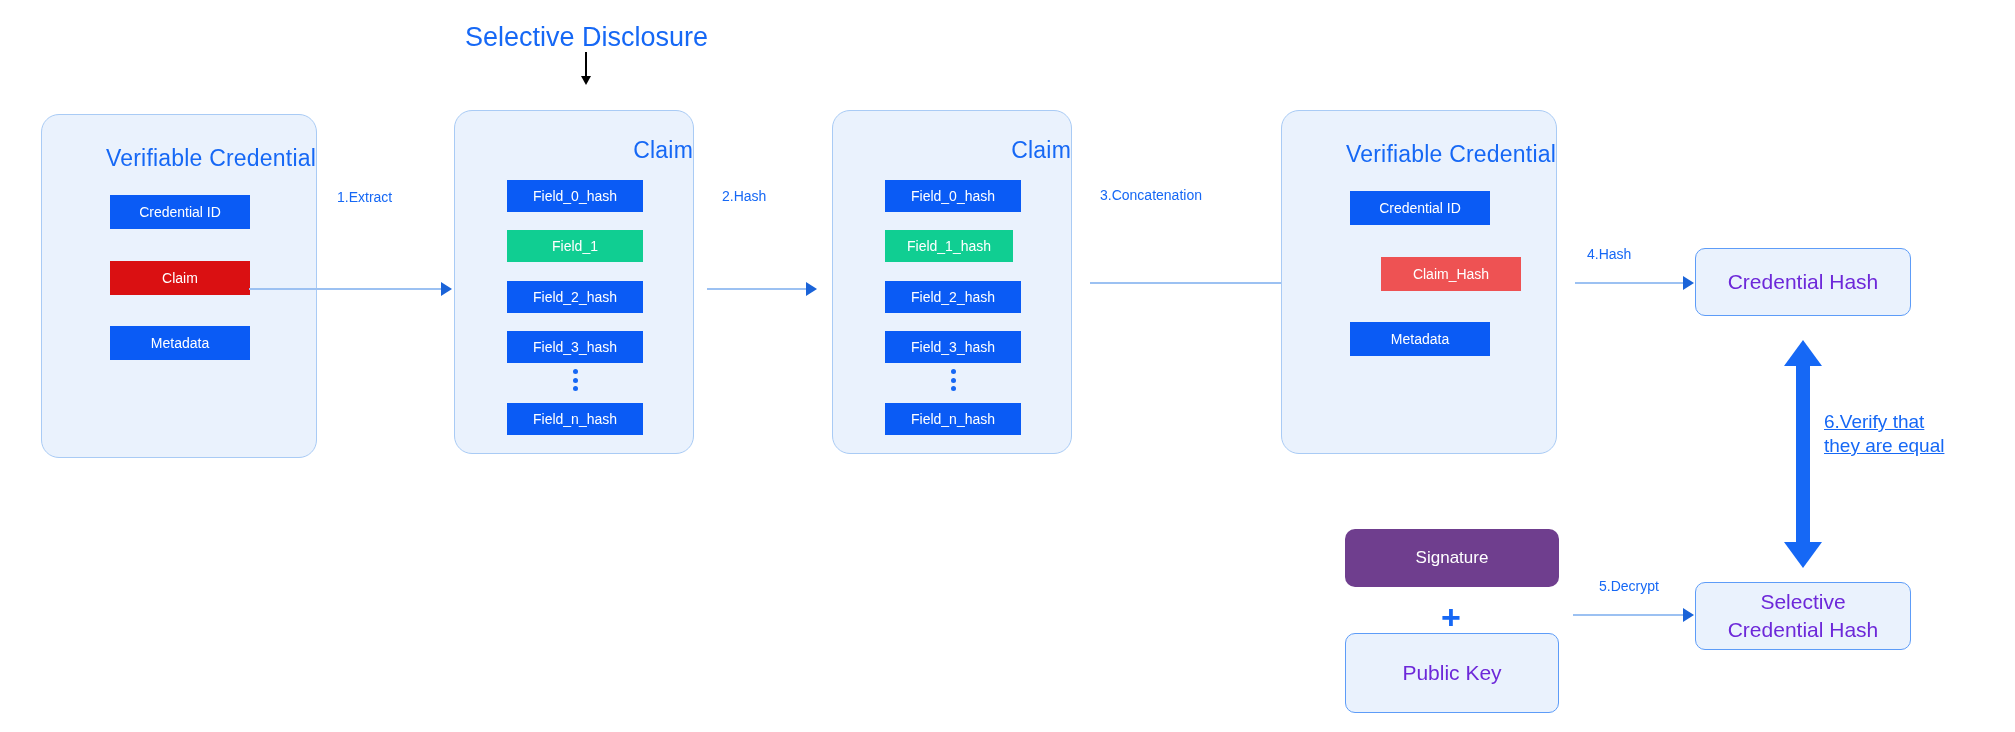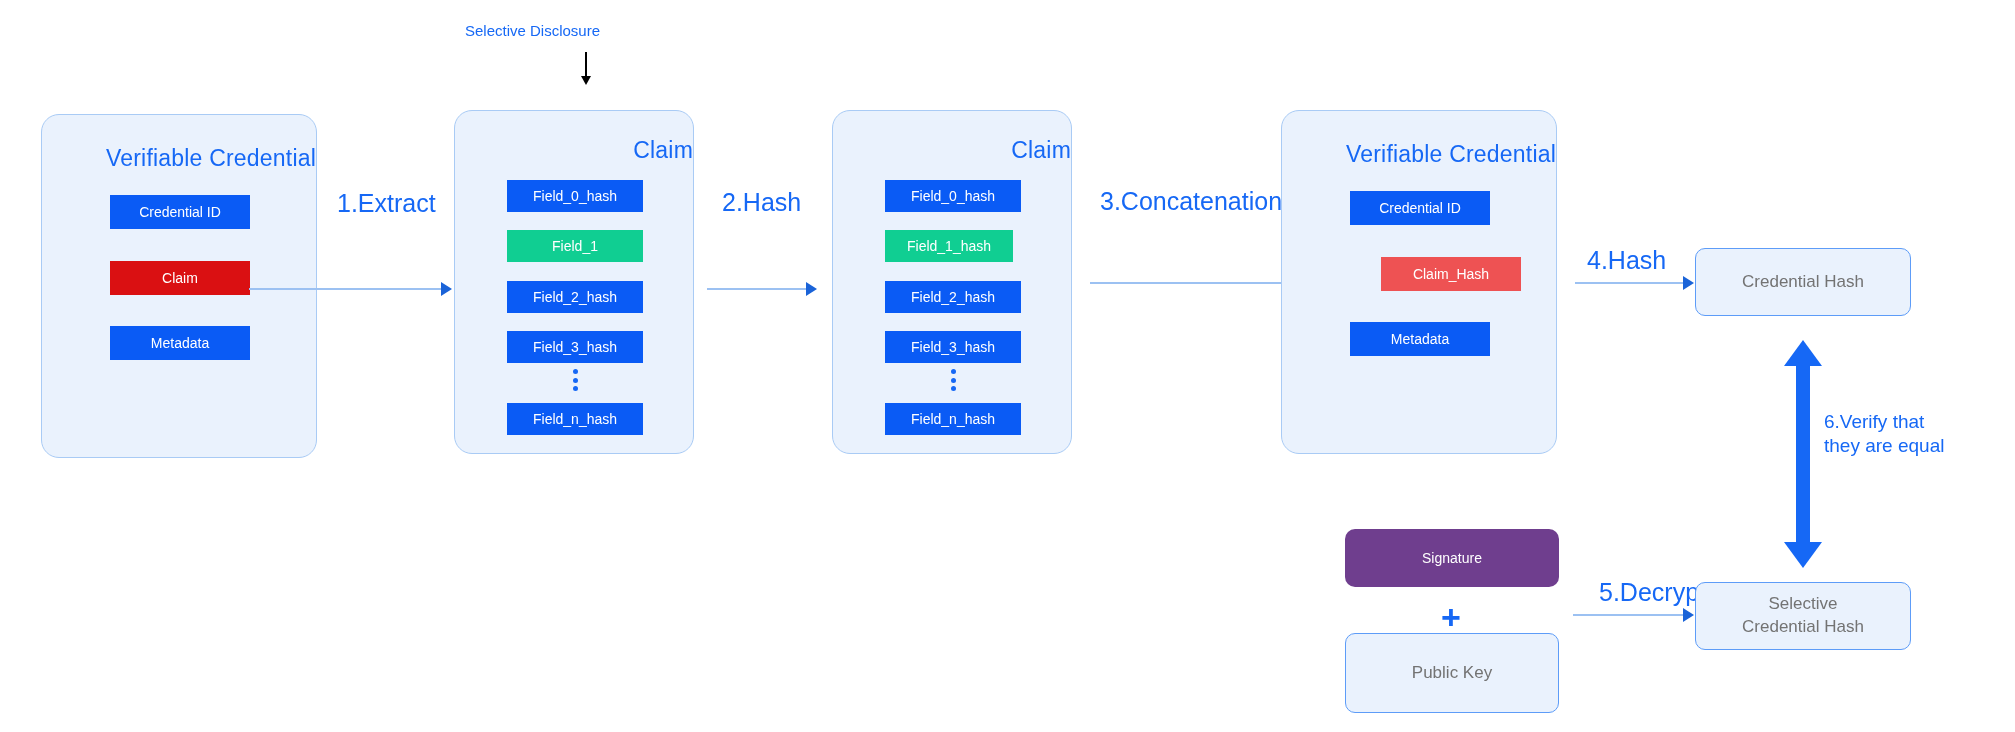--- a/index.html
+++ b/index.html
@@ -56,43 +56,43 @@
   .outline-box {
     position: absolute;
     box-sizing: border-box;
     background: #EAF2FD;
     border: 1.5px solid #5D9CF8;
     border-radius: 10px;
     display: flex;
     align-items: center;
     justify-content: center;
     text-align: center;
-    color: #737373;
-    font-size: 17px;
+    color: #6d28d9;
+    font-size: 21px;
     line-height: 1.35;
   }
 
   
   .sig-box {
     position: absolute;
     box-sizing: border-box;
     background: #6F3E8E;
     border-radius: 10px;
     display: flex;
     align-items: center;
     justify-content: center;
     color: #ffffff;
+    font-size: 17px;
+  }
+
+  
+  .step-label {
+    position: absolute;
+    color: #1668F5;
     font-size: 14px;
-  }
-
-  
-  .step-label {
-    position: absolute;
-    color: #1668F5;
-    font-size: 25px;
     white-space: nowrap;
   }
   .step-label-wrap {
     position: absolute;
     color: #1668F5;
     font-size: 19px;
     line-height: 1.25;
   }
 
   
@@ -165,21 +165,21 @@
     position: absolute;
     color: #1668F5;
     font-size: 34px;
     font-weight: bold;
     line-height: 1;
   }
 
   .title-top {
     position: absolute;
     color: #1668F5;
-    font-size: 15px;
+    font-size: 27px;
     white-space: nowrap;
   }
 </style>
 </head>
 <body>
 
 <div id="canvas">
 
   <div class="title-top" style="left:465px; top:22px;">Selective Disclosure</div>
   <div class="vline-black" style="left:585px; top:52px; height:26px;"></div>
@@ -241,21 +241,21 @@
 
   <div class="step-label" style="left:1587px; top:246px;">4.Hash</div>
   <div class="conn" style="left:1575px; top:282px; width:110px;"></div>
   <div class="conn-head" style="left:1683px; top:276px;"></div>
 
   <div class="outline-box" style="left:1695px; top:248px; width:216px; height:68px;">Credential Hash</div>
 
   <div class="dbl-head-up" style="left:1784px; top:340px;"></div>
   <div class="dbl-shaft" style="left:1796px; top:364px; height:180px;"></div>
   <div class="dbl-head-down" style="left:1784px; top:542px;"></div>
-  <div class="step-label-wrap" style="left:1824px; top:410px;">
+  <div class="step-label-wrap" style="left:1824px; top:410px;text-decoration:underline;">
     <div>6.Verify that</div>
     <div>they are equal</div>
   </div>
 
   <div class="sig-box" style="left:1345px; top:529px; width:214px; height:58px;">Signature</div>
   <div class="plus" style="left:1441px; top:600px;">+</div>
   <div class="outline-box" style="left:1345px; top:633px; width:214px; height:80px;">Public Key</div>
 
   <div class="step-label" style="left:1583px; top:578px;margin-left:16px;">5.Decrypt</div>
   <div class="conn" style="left:1573px; top:614px; width:112px;"></div>

